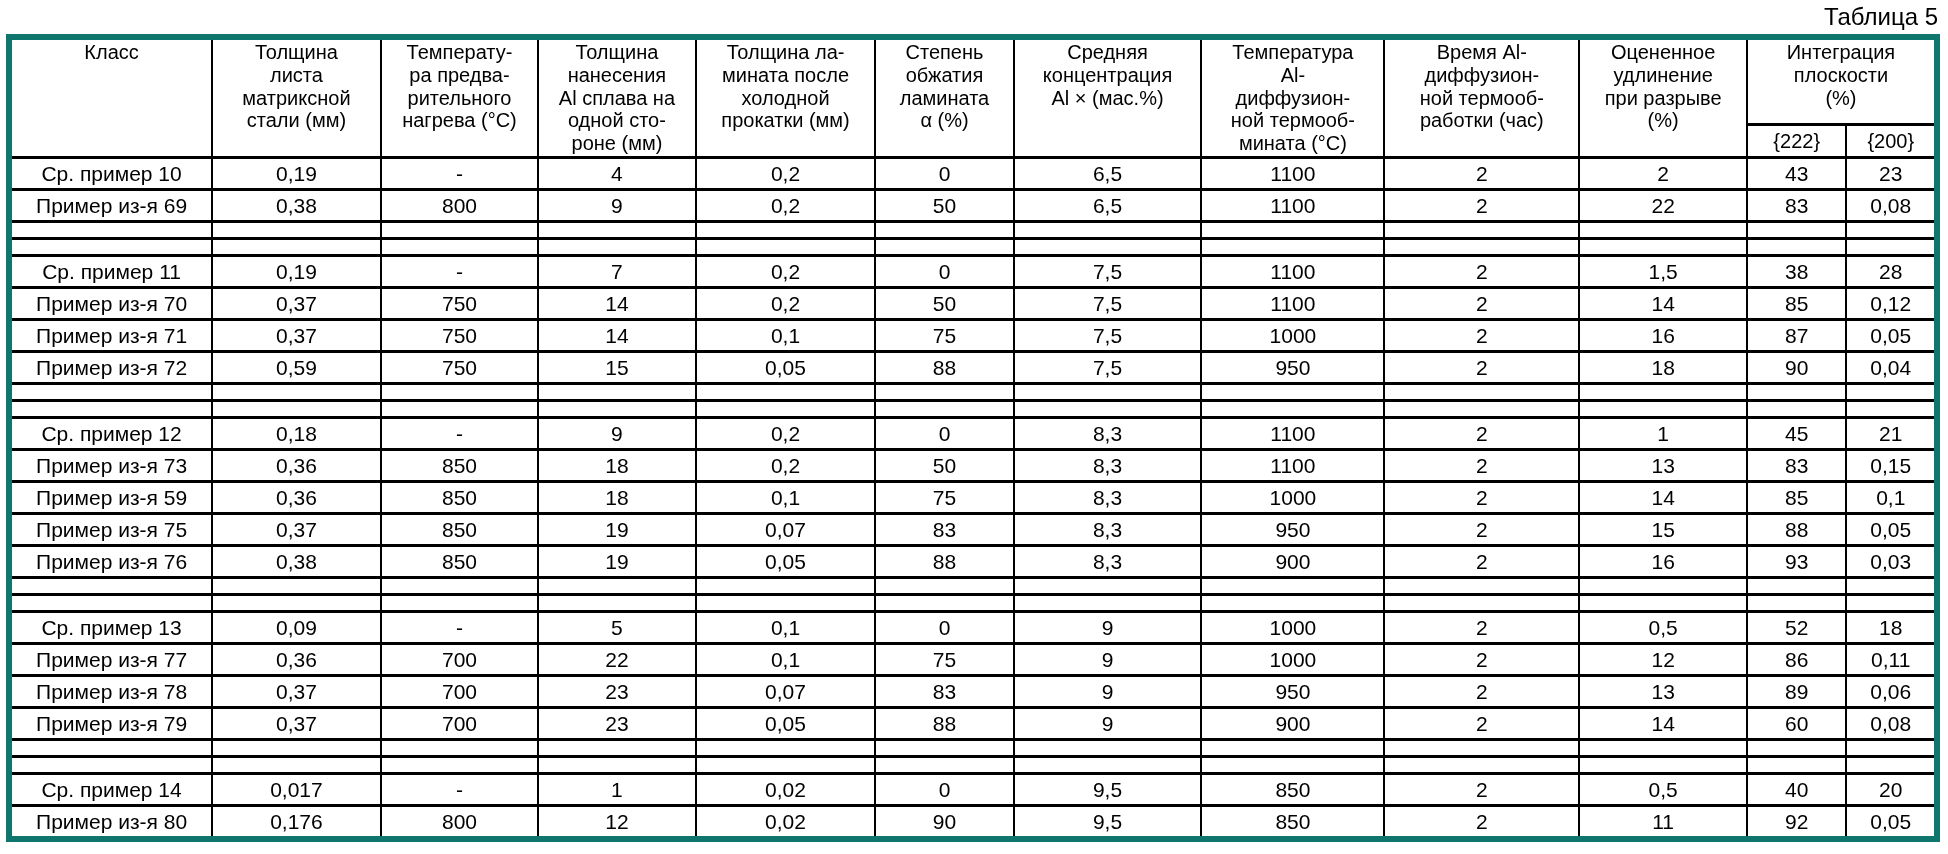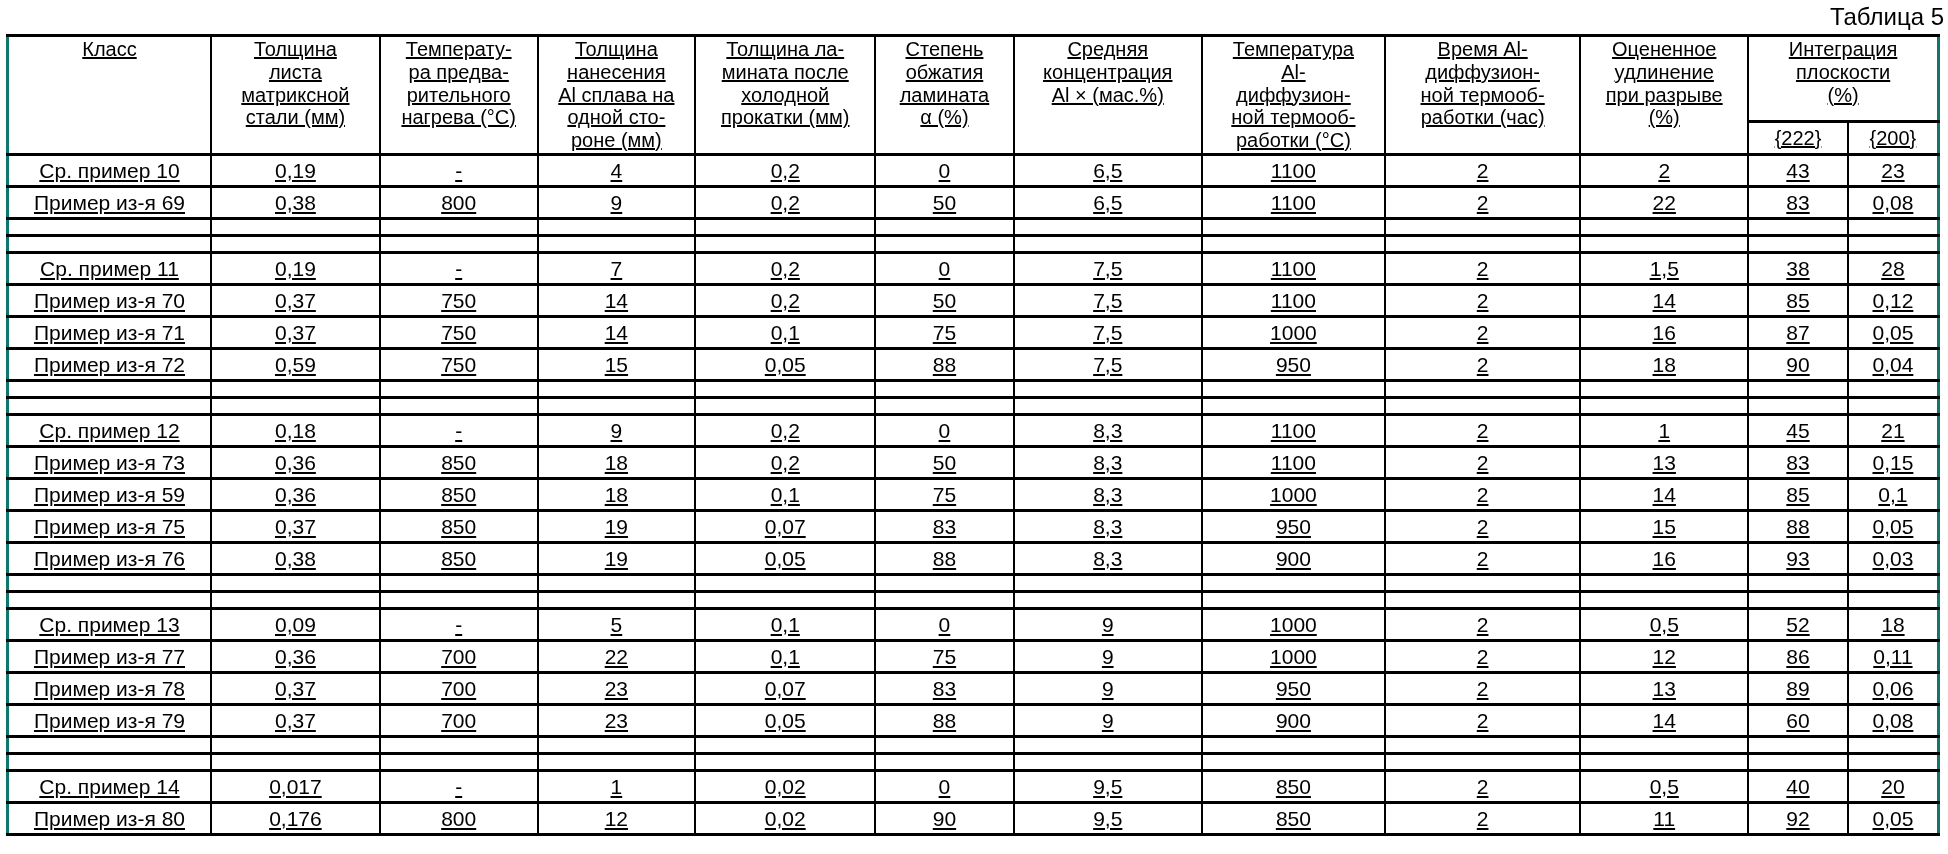--- a/index.html
+++ b/index.html
@@ -1,19 +1,19 @@
 <!DOCTYPE html>
 <html><head>
 <meta charset="utf-8">
 <style>
   html, body { margin:0; padding:0; background:#ffffff; color:#000; }
   body { font-family:"Liberation Sans", sans-serif; }
-  .page { width:1948px; height:854px; box-sizing:border-box; padding:2px 0 0 6px; overflow:hidden; }
+  .page { width:1948px; height:854px; box-sizing:border-box; padding:2px 6px 0 6px; overflow:hidden; }
   .table-title { text-align:right; font-size:24px; line-height:1.1; padding:2px 4px 4px 0; }
-  table.main { border-collapse:collapse; table-layout:fixed; width:1934px; border:3px solid #0f766e;text-decoration:underline; }
+  table.main { border-collapse:collapse; table-layout:fixed; width:1934px; border:6px solid #0f766e; }
   th, td {
     border-left:2px solid #000;
     border-right:2px solid #000;
     border-top:3px solid #000;
     border-bottom:3px solid #000;
     text-align:center;
     overflow:hidden;
   }
   th {
     font-weight:400;
@@ -72,21 +72,21 @@
 обжатия
 ламината
 α (%)</th>
         <th rowspan="2">Средняя
 концентрация
 Al × (мас.%)</th>
         <th rowspan="2">Температура
 Al-
 диффузион-
 ной термооб-
-работки (°С)</th>
+мината (°С)</th>
         <th rowspan="2">Время Al-
 диффузион-
 ной термооб-
 работки (час)</th>
         <th rowspan="2">Оцененное
 удлинение
 при разрыве
 (%)</th>
         <th colspan="2">Интеграция
 плоскости

